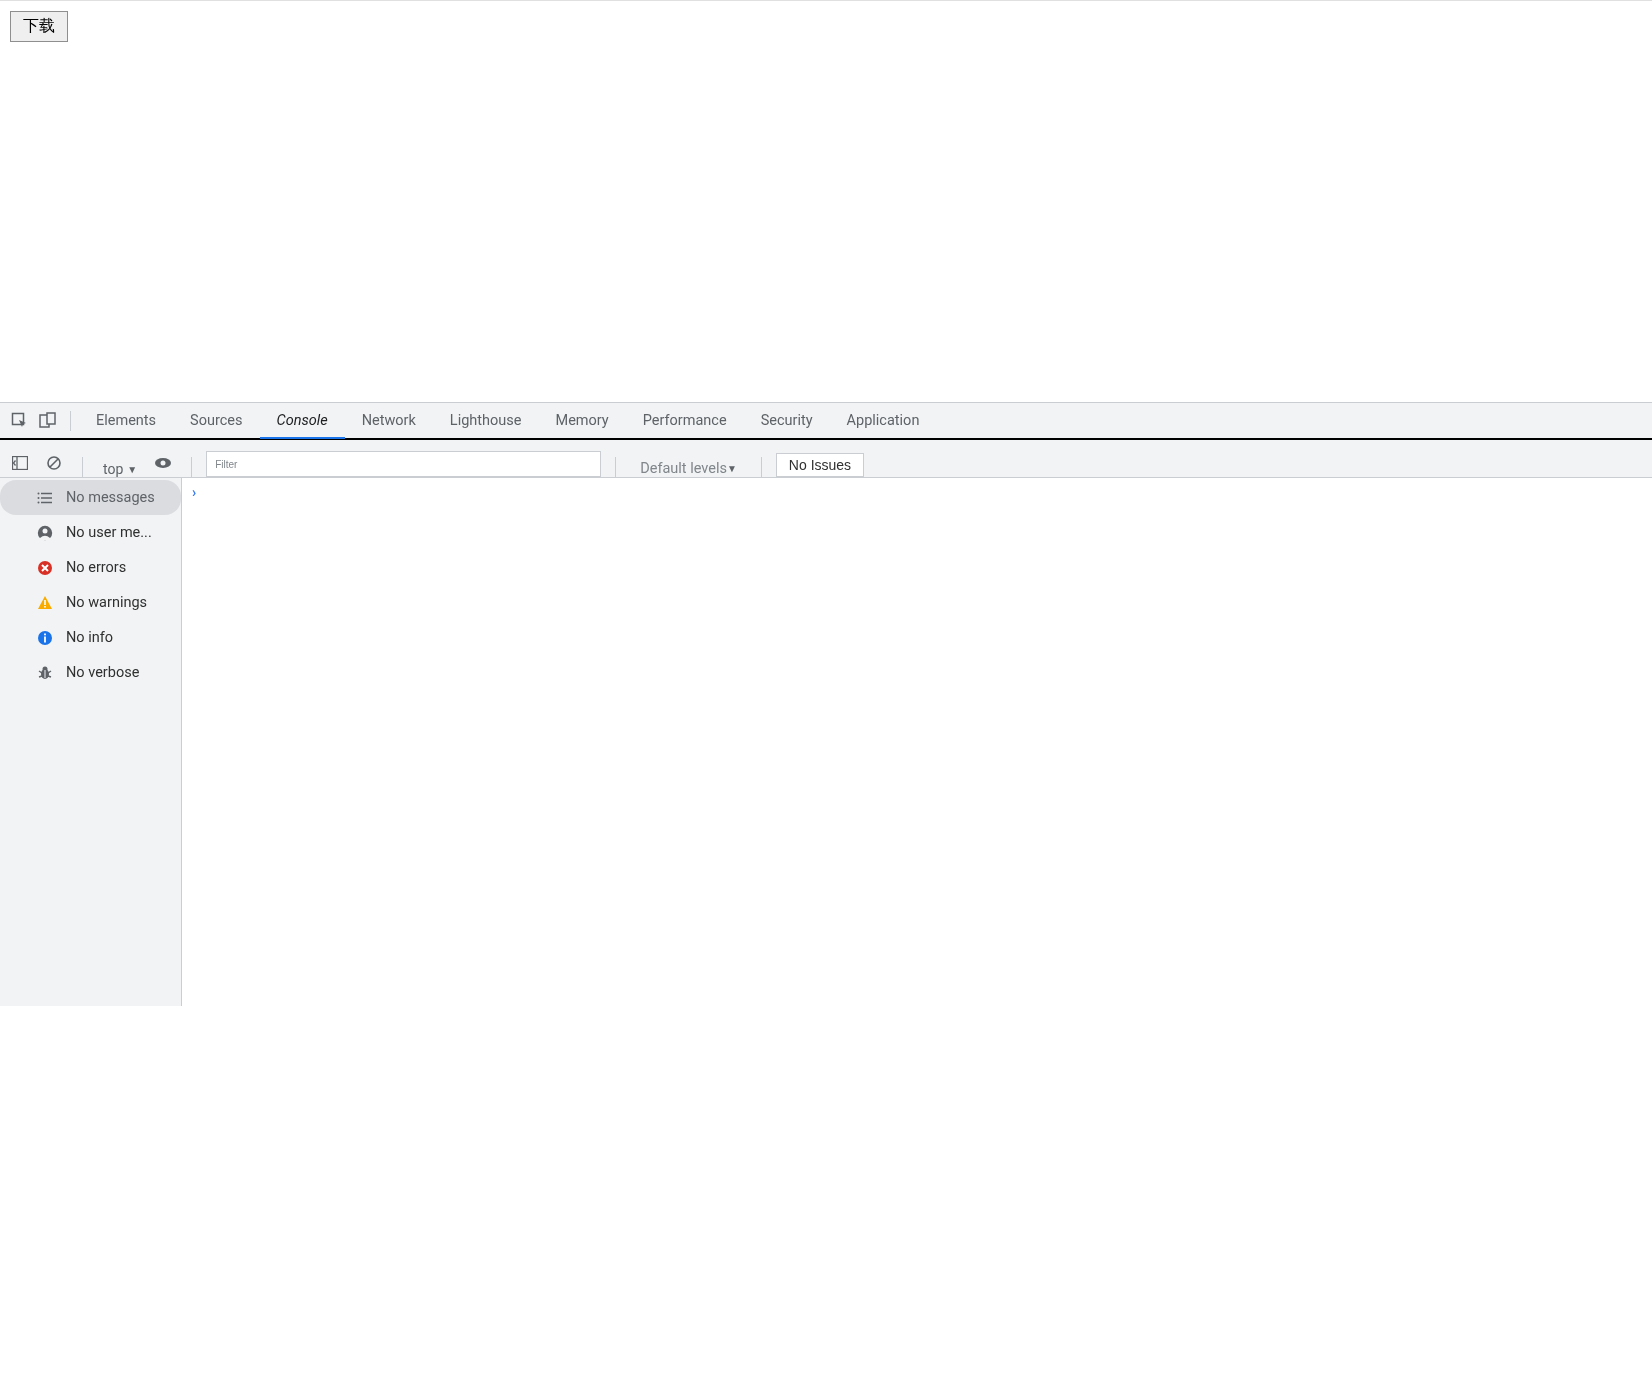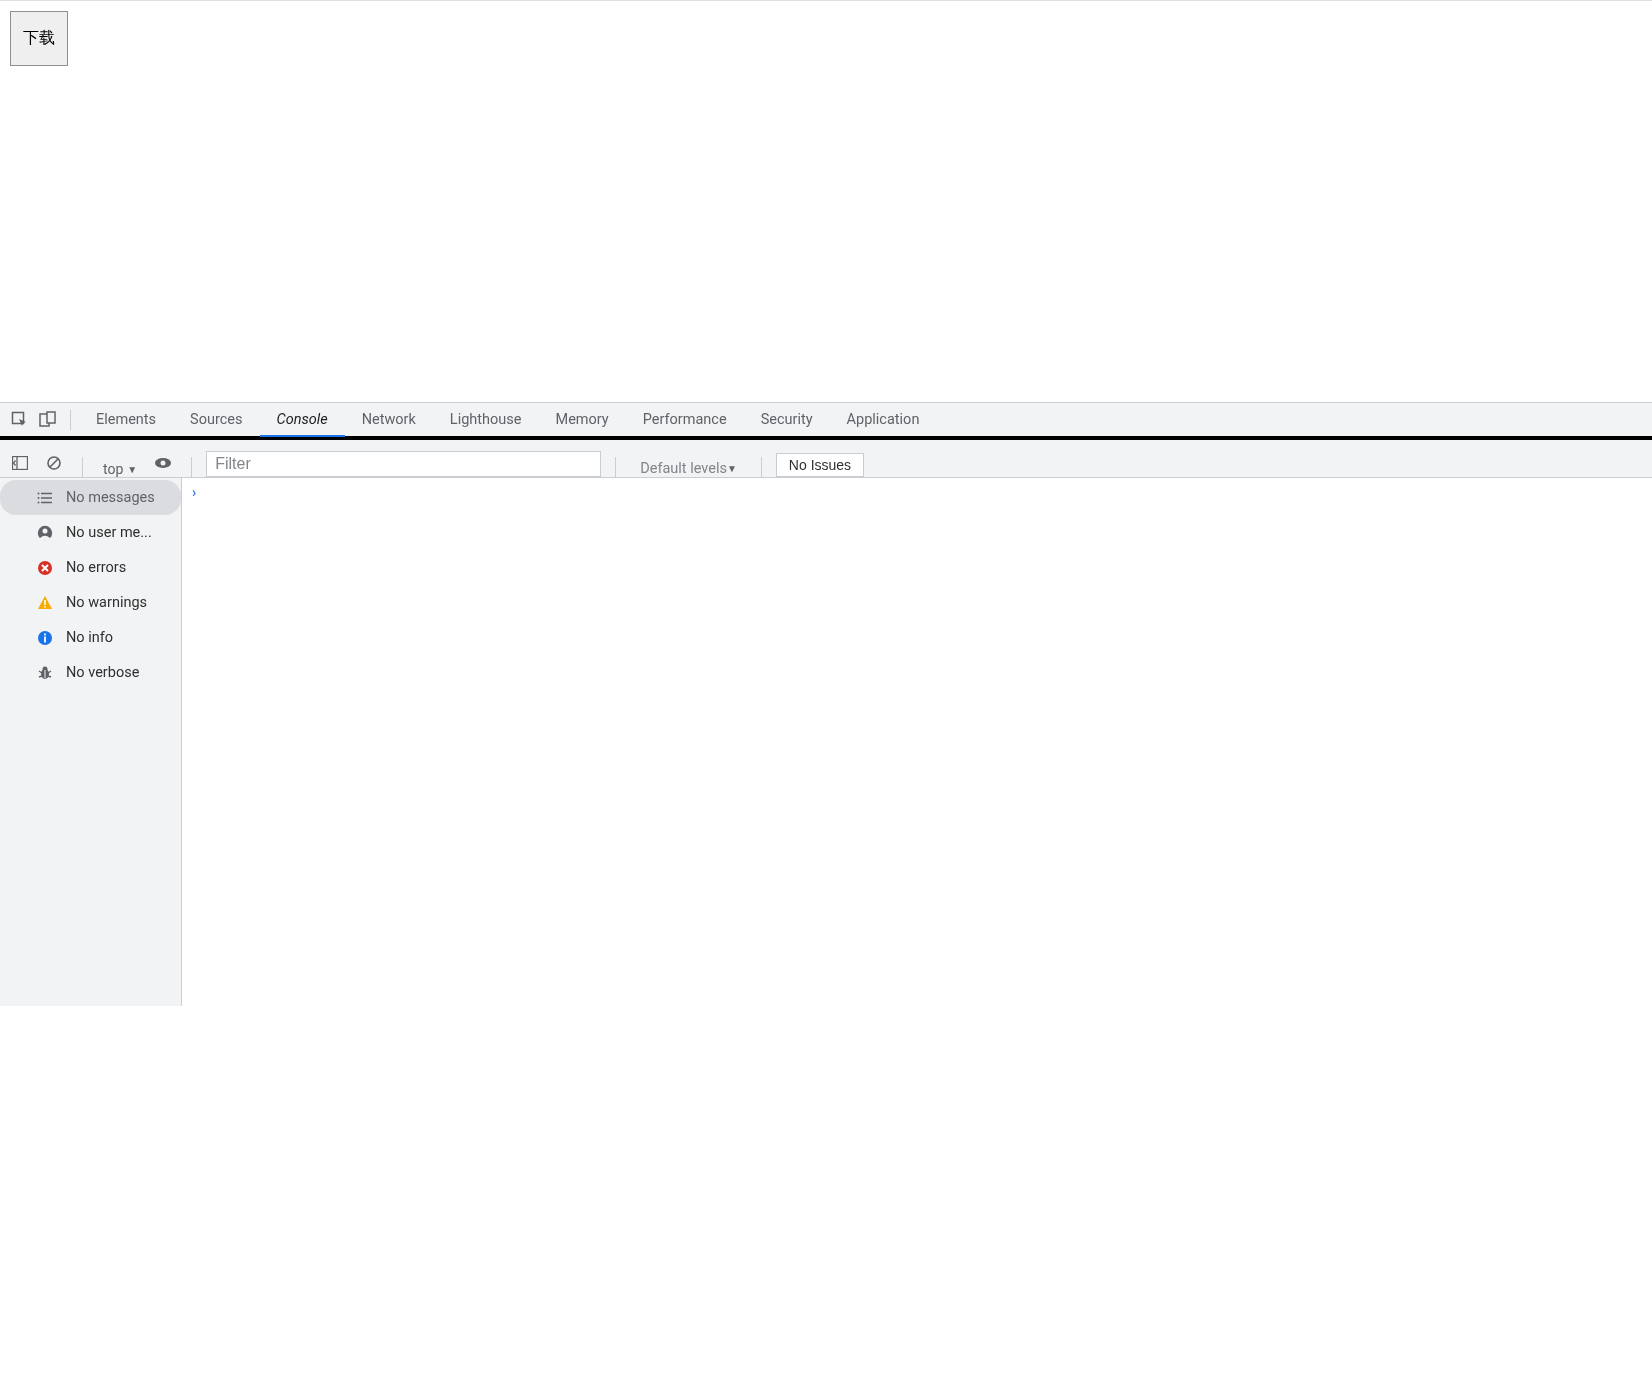--- a/index.html
+++ b/index.html
@@ -11,37 +11,37 @@
     }
     .page-area {
       border-top: 1px solid #e0e0e0;
       padding: 10px;
       height: 402px;
       background: #fff;
     }
     .download-btn {
       font-family: Arial, "Microsoft YaHei", sans-serif;
       font-size: 16px;
-      padding: 16px 12px;
+      padding: 4px 12px;
       background: #efefef;
       border: 1px solid #8f8f8f;
       cursor: pointer;
     }
     .devtools {
       border-top: 1px solid #cacdd1;
       background: #f1f3f4;
       display: flex;
       flex-direction: column;
     }
     .tabbar {
       display: flex;
       align-items: center;
       height: 37px;
       background: #f1f3f4;
-      border-bottom: 4px solid #000000;
+      border-bottom: 2px solid #000000;
       padding: 0 6px;
       gap: 0;
     }
     .tabbar .icon-btn {
       width: 28px;
       height: 28px;
       display: flex;
       align-items: center;
       justify-content: center;
       cursor: pointer;
@@ -105,21 +105,21 @@
       padding: 0 6px;
       cursor: pointer;
       gap: 4px;
     }
     .filter-input {
       flex: 0 0 395px;
       height: 26px;
       border: 1px solid #cacdd1;
       background: #fff;
       padding: 0 8px;
-      font-size: 16px;
+      font-size: 10px;
       color: #303030;
     }
     .filter-input::placeholder { color: #80868b; }
     .levels-sel {
       display: flex;
       align-items: center;
       color: #80868b;
       font-size: 14.5px;
       padding: 0 10px;
       cursor: pointer;

